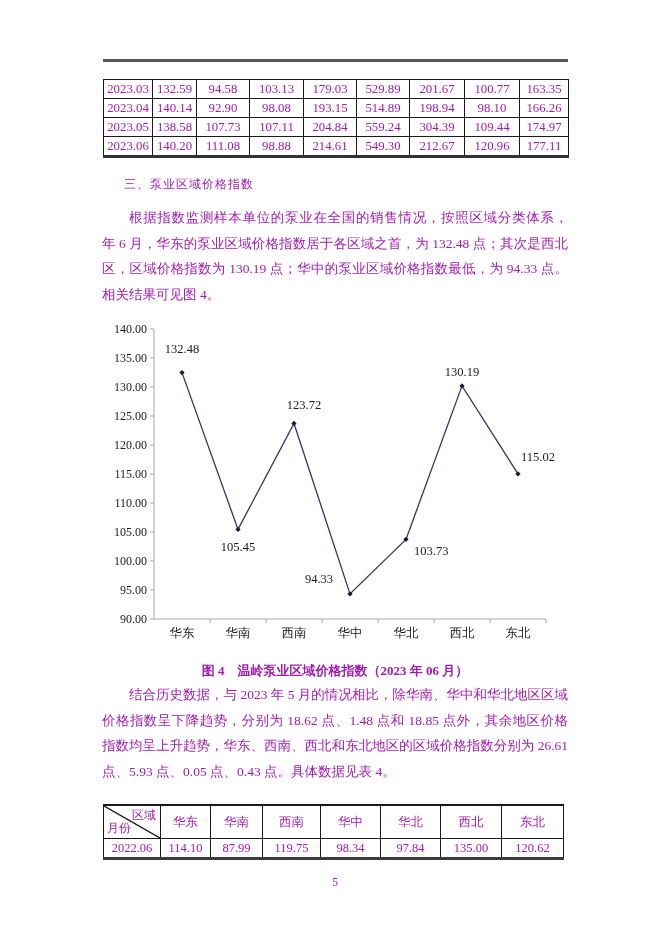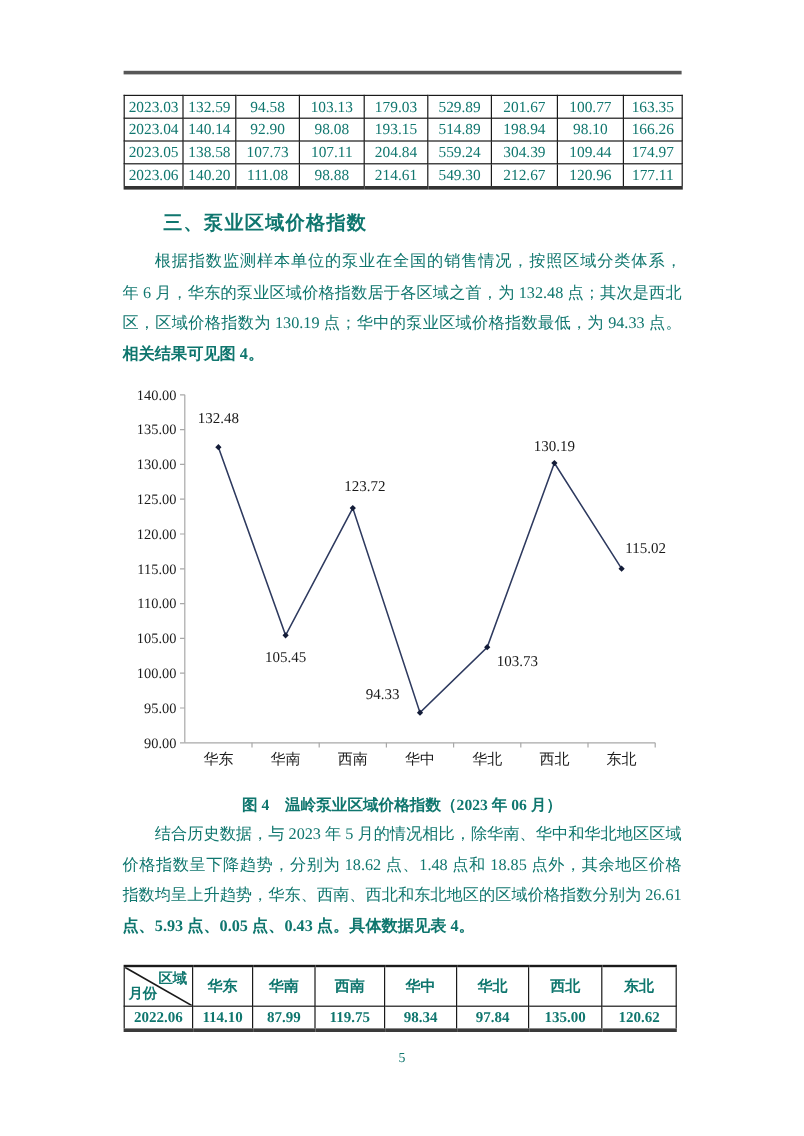--- a/index.html
+++ b/index.html
@@ -1,47 +1,47 @@
 <!DOCTYPE html>
 <html><head>
 <meta charset="utf-8">
 <style>
   html,body{margin:0;padding:0;background:#e8e8e8;}
   .page{
     position:relative;width:670px;height:947px;background:#ffffff;
-    font-family:"Liberation Serif","DejaVu Serif",serif;color:#0f766e;
+    font-family:"Liberation Serif","DejaVu Serif",serif;color:#a21caf;
     margin:0 auto;overflow:hidden;
   }
   .thick-rule{position:absolute;left:103px;top:59px;width:465px;height:3px;background:#575757;}
 
   table.t3{position:absolute;left:103px;top:79px;width:465px;border-collapse:collapse;table-layout:fixed;}
   table.t3 td{border:1px solid #1a1a1a;text-align:center;vertical-align:middle;
     font-size:12.8px;height:18px;padding:0;line-height:18px;}
   table.t3 tr:last-child td{border-bottom:3px solid #333;}
 
-  .heading{position:absolute;left:136px;top:176px;font-size:16px;font-weight:bold;letter-spacing:1px;}
+  .heading{position:absolute;left:124px;top:176px;font-size:12px;font-weight:normal;letter-spacing:1px;}
 
   .para{position:absolute;left:102px;width:466px;font-size:13.5px;}
   .para .line{height:25.5px;line-height:25.5px;overflow:hidden;
     text-align:justify;text-align-last:justify;text-justify:inter-character;}
   .para .line.first{padding-left:27px;}
-  .para .line.last{text-align-last:left;font-weight:bold;}
+  .para .line.last{text-align-last:left;}
   #p1{top:205px;}
   #p2{top:682px;}
 
   #chart{position:absolute;left:102px;top:315px;width:466px;height:335px;}
   #chart svg text{font-family:"Liberation Serif","DejaVu Serif",serif;fill:#1a1a1a;}
 
   .caption{position:absolute;left:0;width:670px;text-align:center;font-weight:bold;font-size:13px;}
   #fig-caption{top:662px;}
   #t4-caption{top:792px;}
 
   table.t4{position:absolute;left:103px;top:804px;width:460px;border-collapse:collapse;table-layout:fixed;}
   table.t4 td,table.t4 th{border:1px solid #1a1a1a;text-align:center;vertical-align:middle;
-    font-size:12.5px;font-weight:bold;padding:0;}
+    font-size:12.5px;font-weight:normal;padding:0;}
   table.t4 tr.hdr td,table.t4 tr.hdr th{height:32px;border-top:2.5px solid #1a1a1a;}
   table.t4 tr.data td{height:18px;line-height:18px;border-bottom:3px solid #3a3a3a;}
   td.corner{position:relative;padding:0;}
   td.corner svg{position:absolute;left:0;top:0;width:100%;height:100%;}
   .corner-top{position:absolute;top:1px;right:4px;font-size:12px;}
   .corner-bottom{position:absolute;bottom:1px;left:3px;font-size:12px;}
 
   .pagenum{position:absolute;left:0;top:876px;width:670px;text-align:center;font-size:11.5px;}
 </style>
 </head>

